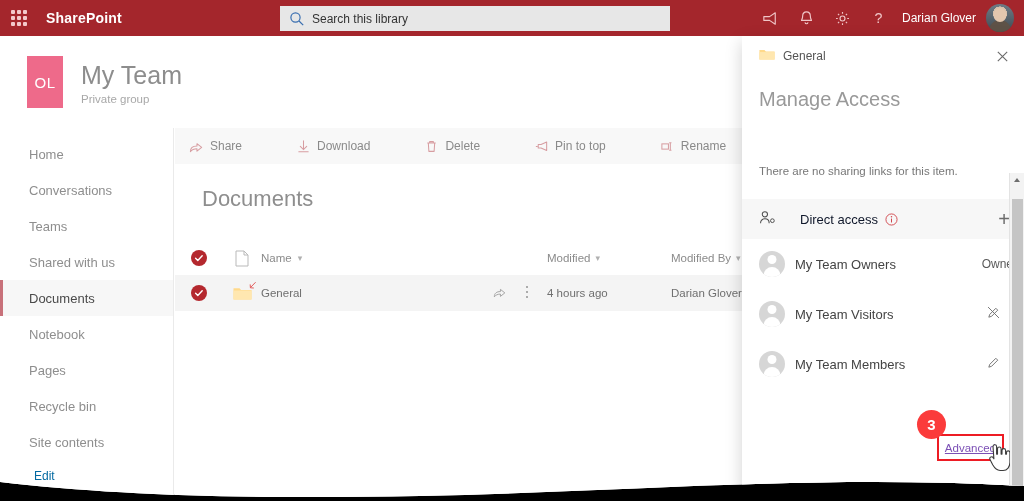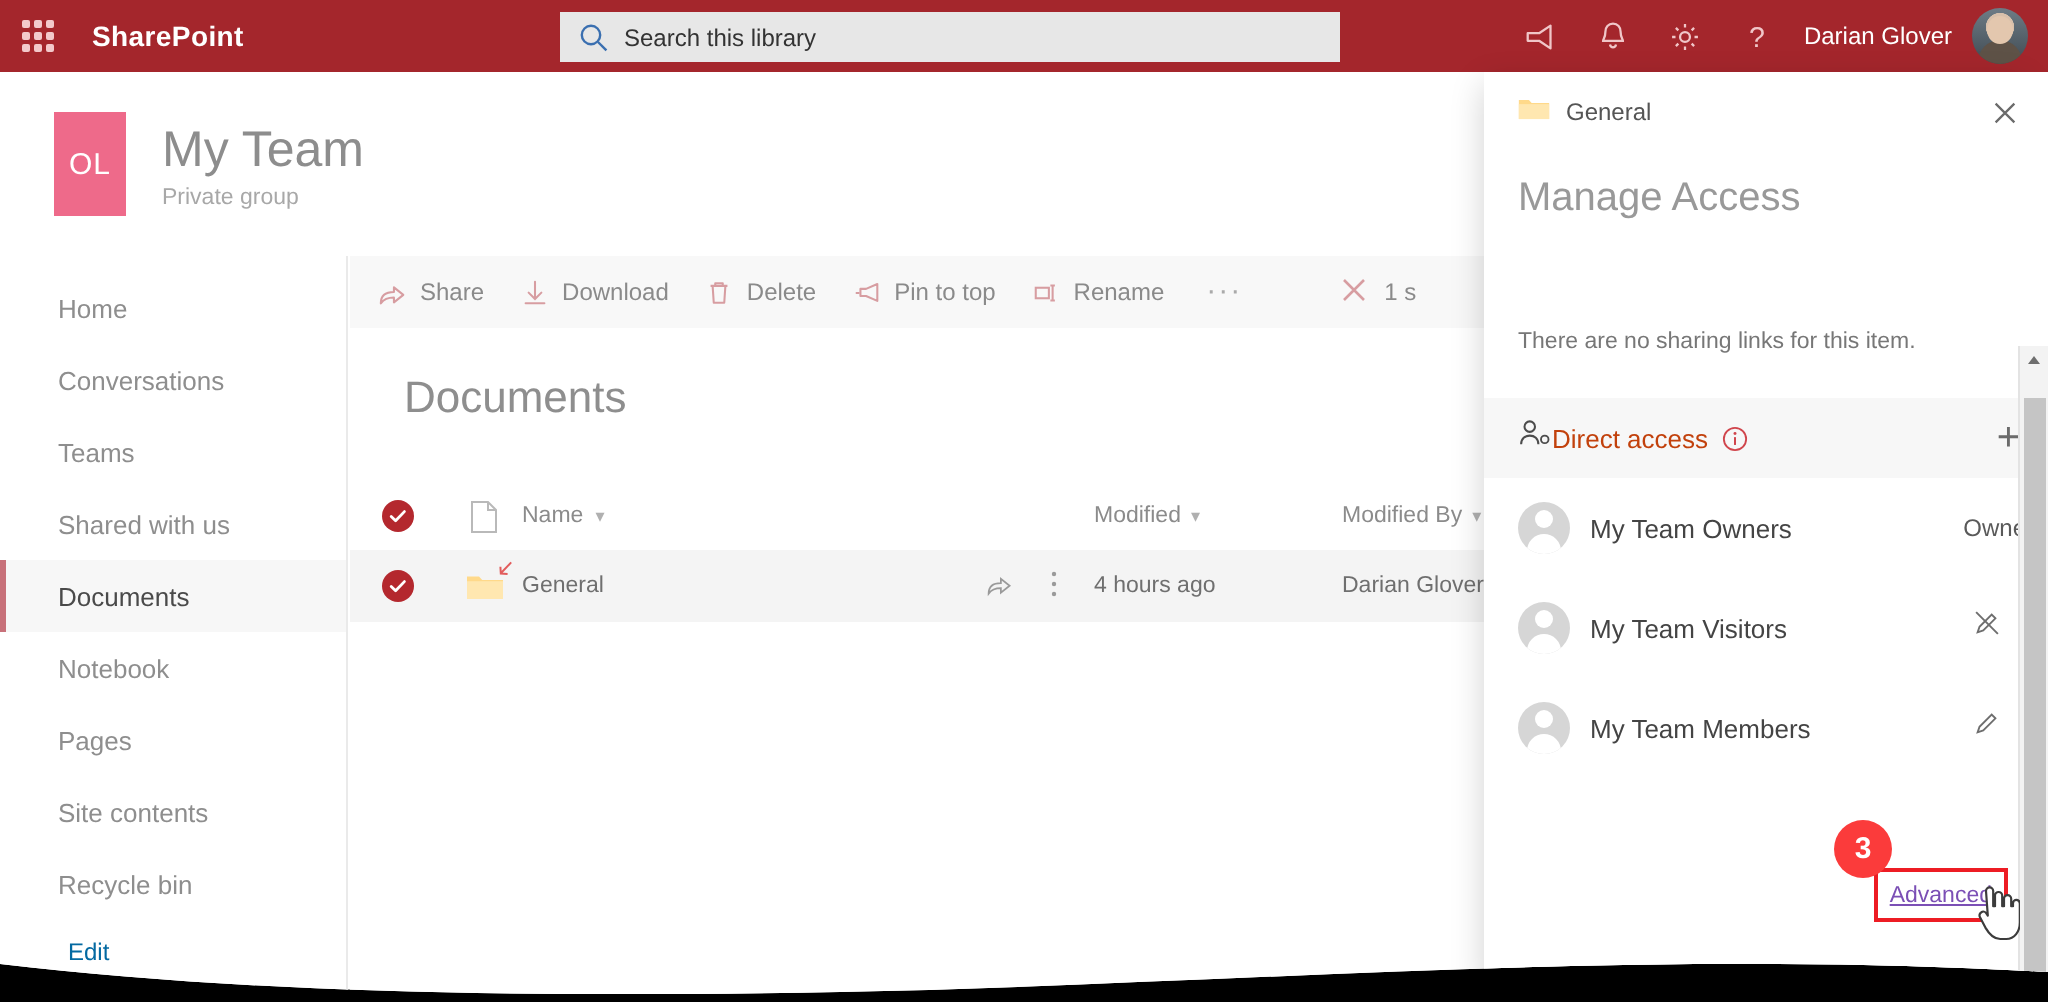--- a/index.html
+++ b/index.html
@@ -131,22 +131,23 @@
   }
   .nav-edit {
     height: 32px; display: flex; align-items: center;
     padding-left: 34px; font-size: 12px; color: #0369a1; cursor: pointer;
   }
 
   
   .cmd-bar {
     position: absolute; left: 175px; top: 128px; width: 849px; height: 36px;
     background: #f8f8f8;
-    display: flex; align-items: center;
+    display: flex; align-items: flex-start;
     padding-left: 5px;
+    gap: 36px;
   }
   .cmd-btn {
     display: flex; align-items: center; gap: 6px;
     height: 36px; padding: 0 9px;
     font-size: 12px; color: #8a8a8a; cursor: pointer; white-space: nowrap;
   }
   .cmd-btn svg { display: block; }
   .cmd-ellipsis {
     font-size: 15px; color: #aaa; padding: 0 12px; cursor: pointer;
     letter-spacing: 1px; line-height: 10px;
@@ -213,21 +214,21 @@
   .panel-nolinks {
     font-size: 11.5px; color: #777;
     padding: 54px 0 0 17px;
   }
   .direct-access {
     margin-top: 22px; height: 40px;
     background: #f7f7f7;
     display: flex; align-items: center; padding: 0 14px 0 17px;
     cursor: pointer;
   }
-  .da-label { font-size: 13px; color: #c2410c; margin-left: 0; }
+  .da-label { font-size: 13px; color: #0f172a; margin-left: 24px; }
   .da-info { margin-left: 7px; cursor: pointer; display: flex; }
   .da-add { margin-left: auto; cursor: pointer; font-size: 20px; color: #6b6b6b; line-height: 20px; font-weight: 300; }
   .acl-row {
     height: 50px; display: flex; align-items: center;
     padding: 0 7px 0 17px; cursor: pointer;
   }
   .acl-avatar {
     width: 26px; height: 26px; border-radius: 50%;
     background: #d6d6d6; position: relative; flex: 0 0 26px; overflow: hidden;
   }
@@ -363,24 +364,24 @@
       <div class="nav-item selected">
           <span>Documents</span>
         </div>
       <div class="nav-item">
           <span>Notebook</span>
         </div>
       <div class="nav-item">
           <span>Pages</span>
         </div>
       <div class="nav-item">
+          <span>Recycle bin</span>
+        </div>
+      <div class="nav-item">
           <span>Site contents</span>
-        </div>
-      <div class="nav-item">
-          <span>Recycle bin</span>
         </div>
       <div class="nav-edit">Edit</div>
     </div>
 
     <div class="cmd-bar">
       <div class="cmd-btn">
         <span>
           <svg width="15" height="15" viewBox="0 0 16 16">
               <path d="M1.5 13.5c0-4 2.6-6 7-6V5l5 4-5 4v-2.6c-3 0-5.4.9-7 3.1z" fill="none" stroke="#d79da1" stroke-width="1.1" stroke-linejoin="round"></path>
             </svg>

